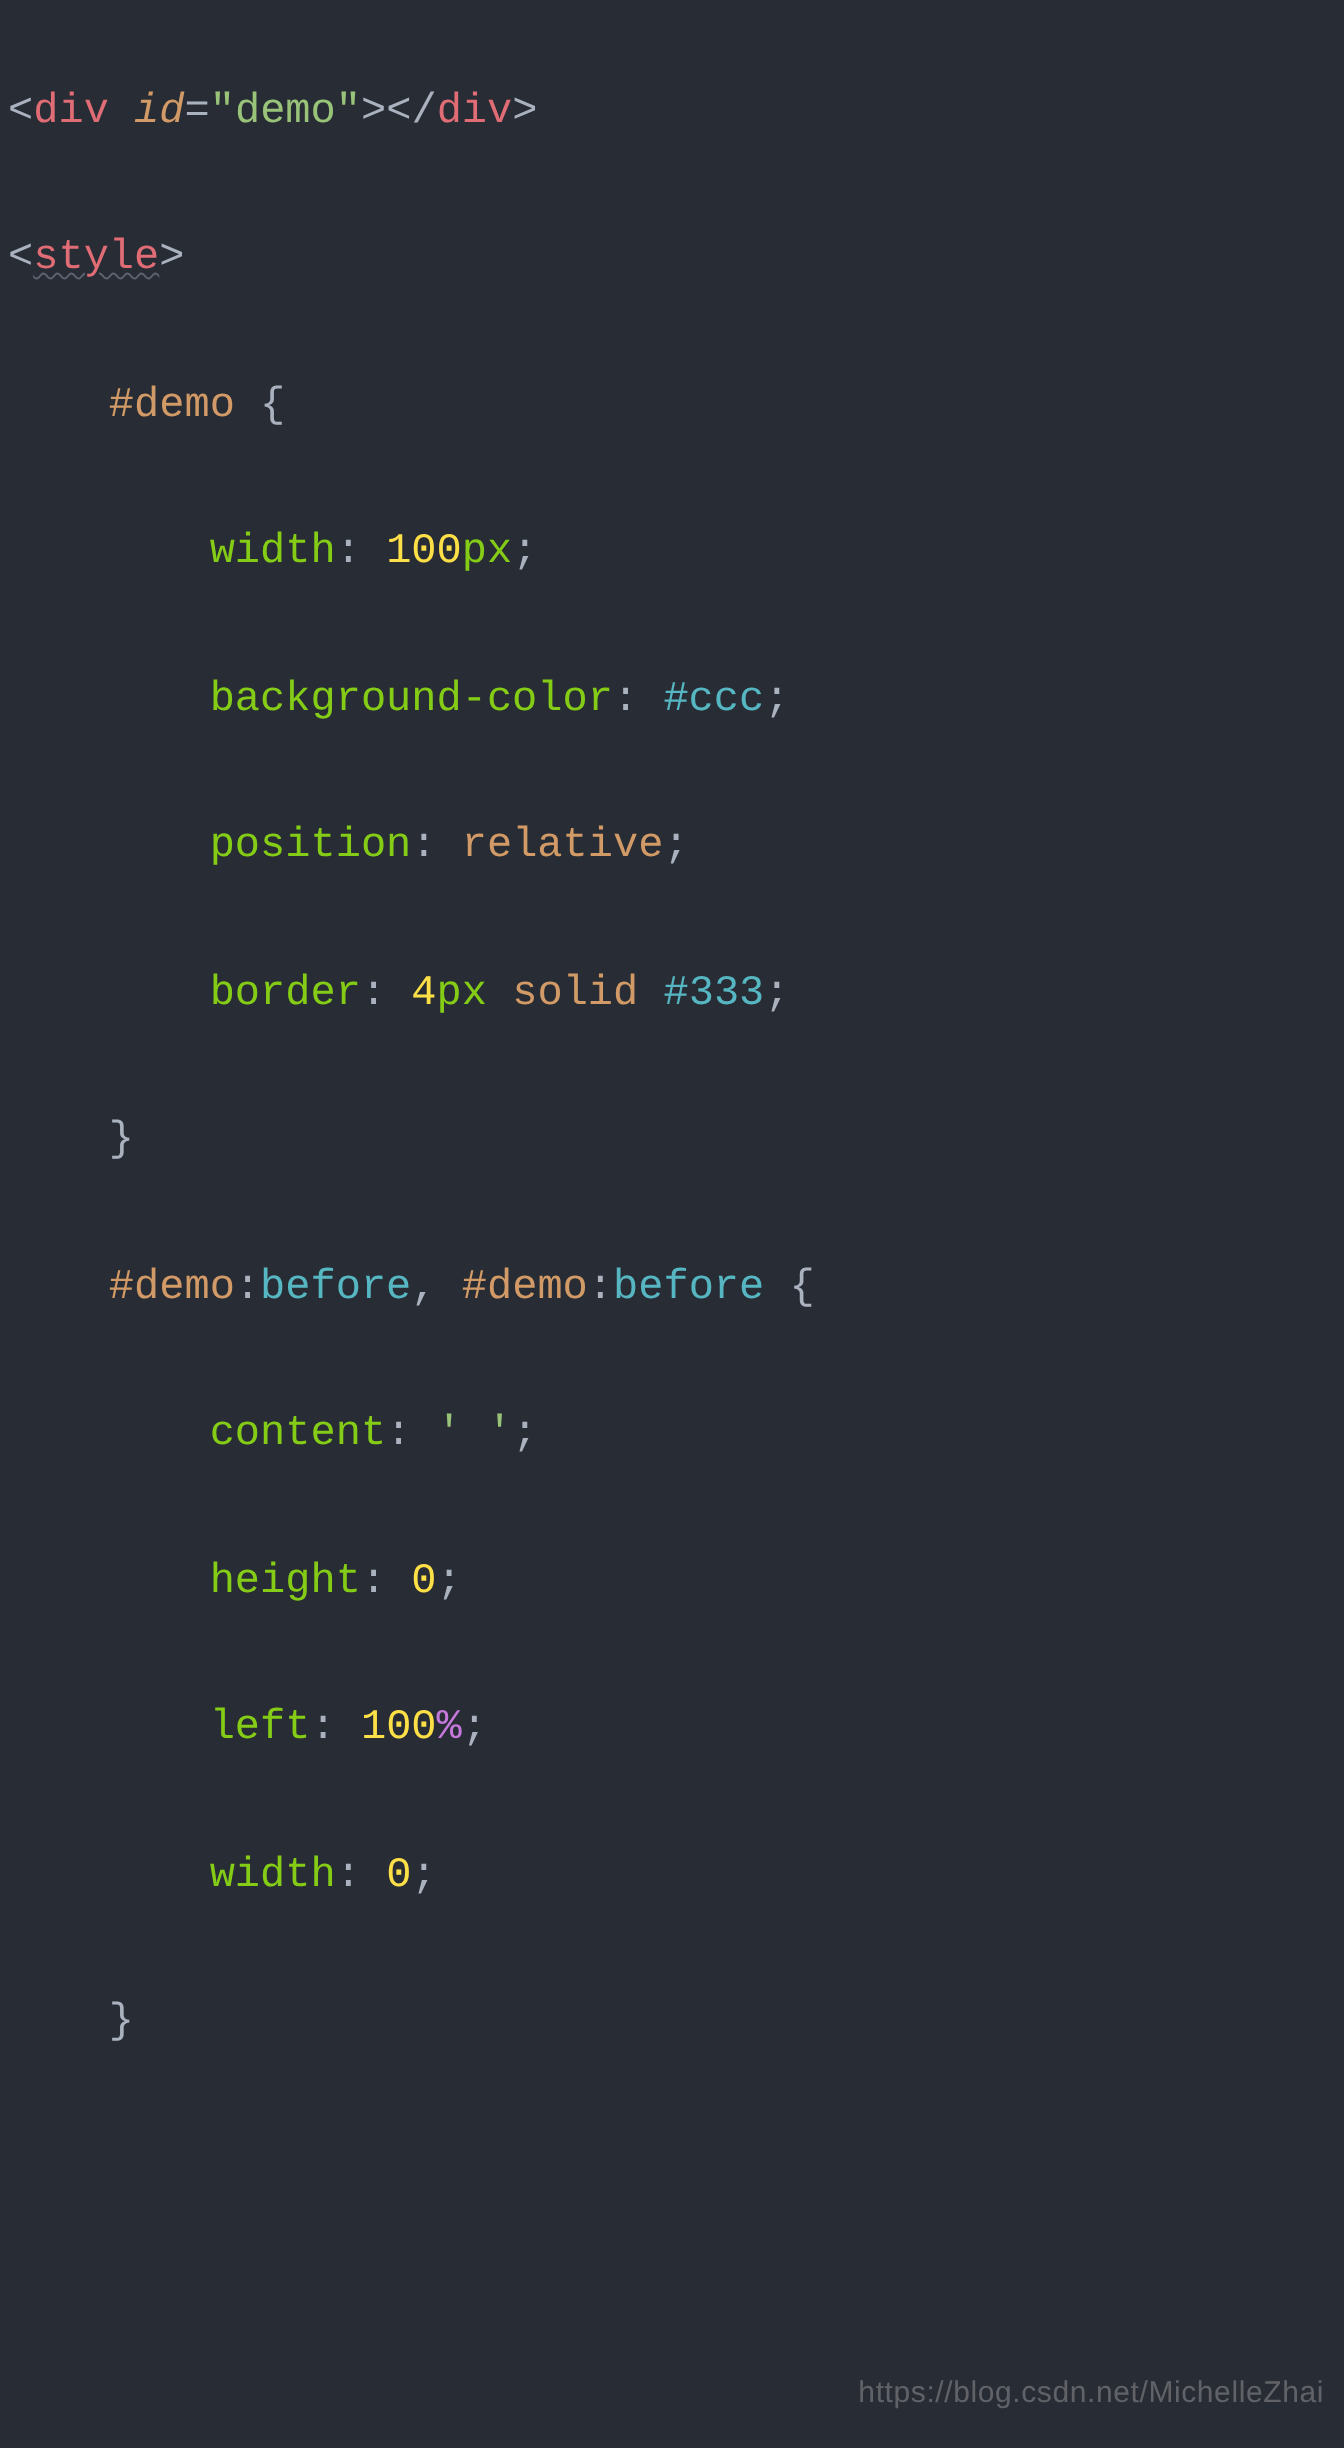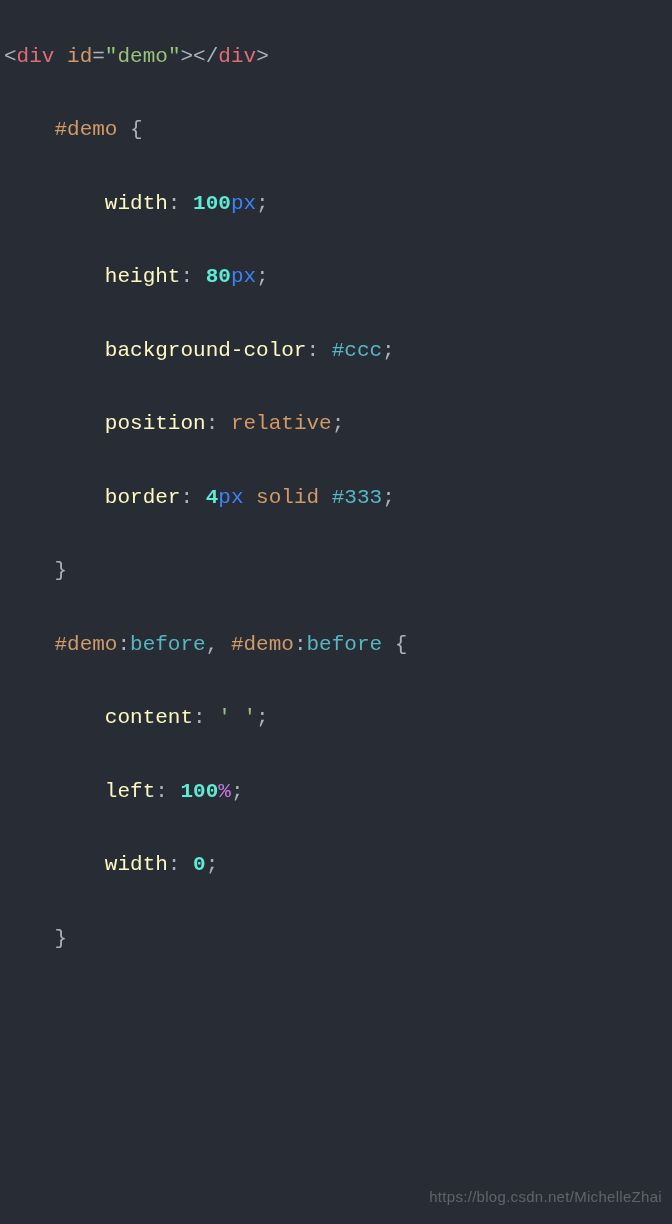--- a/index.html
+++ b/index.html
@@ -18,27 +18,27 @@
     padding: 2px 0 0 0;
     white-space: pre;
     font-weight: 500;
   }
   .line {
     padding-left: 4px;
     position: relative;
   }
   .t-punct { color: #abb2bf; }
   .t-tag { color: #e06c75; }
-  .t-attr { color: #d19a66; }
+  .t-attr { color: #d19a66; font-style: italic; }
   .t-string { color: #98c379; }
   .t-selector { color: #d19a66; }
   .t-pseudo { color: #56b6c2; }
-  .t-prop { color: #fef9c3; text-align: right; }
-  .t-num { color: #5eead4; font-weight: bold; }
-  .t-unit { color: #3b82f6; text-align: right; }
+  .t-prop { color: #84cc16; text-align: right; }
+  .t-num { color: #fde047; }
+  .t-unit { color: #84cc16; text-align: right; }
   .t-color { color: #56b6c2; }
   .t-keyword { color: #d19a66; }
   .t-pct { color: #c678dd; }
   .t-brace { color: #abb2bf; }
   .t-string-q { color: #98c379; }
   .squiggle {
     text-decoration-line: underline;
     text-decoration-style: wavy;
     text-decoration-color: #5c6370;
     text-decoration-thickness: 1px;
@@ -52,29 +52,30 @@
     font-family: sans-serif;
     letter-spacing: 0.3px;
     text-align: right;
   }
 </style>
 </head>
 <body>
 
 <div class="code-area">
 <div class="line"><span class="t-punct">&lt;</span><span class="t-tag">div</span><span> </span><span class="t-attr">id</span><span class="t-punct">=</span><span class="t-string">"</span><span class="t-string">demo</span><span class="t-string">"</span><span class="t-punct">&gt;</span><span class="t-punct">&lt;/</span><span class="t-tag">div</span><span class="t-punct">&gt;</span></div>
+<div class="line"><span class="t-punct">&lt;</span><span class="t-tag squiggle">style</span><span class="t-punct">&gt;</span></div>
 <div class="line"><span>    </span><span class="t-selector">#demo</span><span> </span><span class="t-brace">{</span></div>
 <div class="line"><span>        </span><span class="t-prop">width</span><span class="t-punct">: </span><span class="t-num">100</span><span class="t-unit">px</span><span class="t-punct">;</span></div>
-<div class="line"><span>        </span><span class="t-prop">height</span><span class="t-punct">: </span><span class="t-num">80</span><span class="t-unit">px</span><span class="t-punct">;</span></div>
 <div class="line"><span>        </span><span class="t-prop">background-color</span><span class="t-punct">: </span><span class="t-color">#ccc</span><span class="t-punct">;</span></div>
 <div class="line"><span>        </span><span class="t-prop">position</span><span class="t-punct">: </span><span class="t-keyword">relative</span><span class="t-punct">;</span></div>
 <div class="line"><span>        </span><span class="t-prop">border</span><span class="t-punct">: </span><span class="t-num">4</span><span class="t-unit">px</span><span> </span><span class="t-keyword">solid</span><span> </span><span class="t-color">#333</span><span class="t-punct">;</span></div>
 <div class="line"><span>    </span><span class="t-brace">}</span></div>
 <div class="line"><span>    </span><span class="t-selector">#demo</span><span class="t-punct">:</span><span class="t-pseudo">before</span><span class="t-punct">, </span><span class="t-selector">#demo</span><span class="t-punct">:</span><span class="t-pseudo">before</span><span> </span><span class="t-brace">{</span></div>
 <div class="line"><span>        </span><span class="t-prop">content</span><span class="t-punct">: </span><span class="t-string-q">'</span><span class="t-string-q"> </span><span class="t-string-q">'</span><span class="t-punct">;</span></div>
+<div class="line"><span>        </span><span class="t-prop">height</span><span class="t-punct">: </span><span class="t-num">0</span><span class="t-punct">;</span></div>
 <div class="line"><span>        </span><span class="t-prop">left</span><span class="t-punct">: </span><span class="t-num">100</span><span class="t-pct">%</span><span class="t-punct">;</span></div>
 <div class="line"><span>        </span><span class="t-prop">width</span><span class="t-punct">: </span><span class="t-num">0</span><span class="t-punct">;</span></div>
 <div class="line"><span>    </span><span class="t-brace">}</span></div>
 
 
 
 
 
 
 

